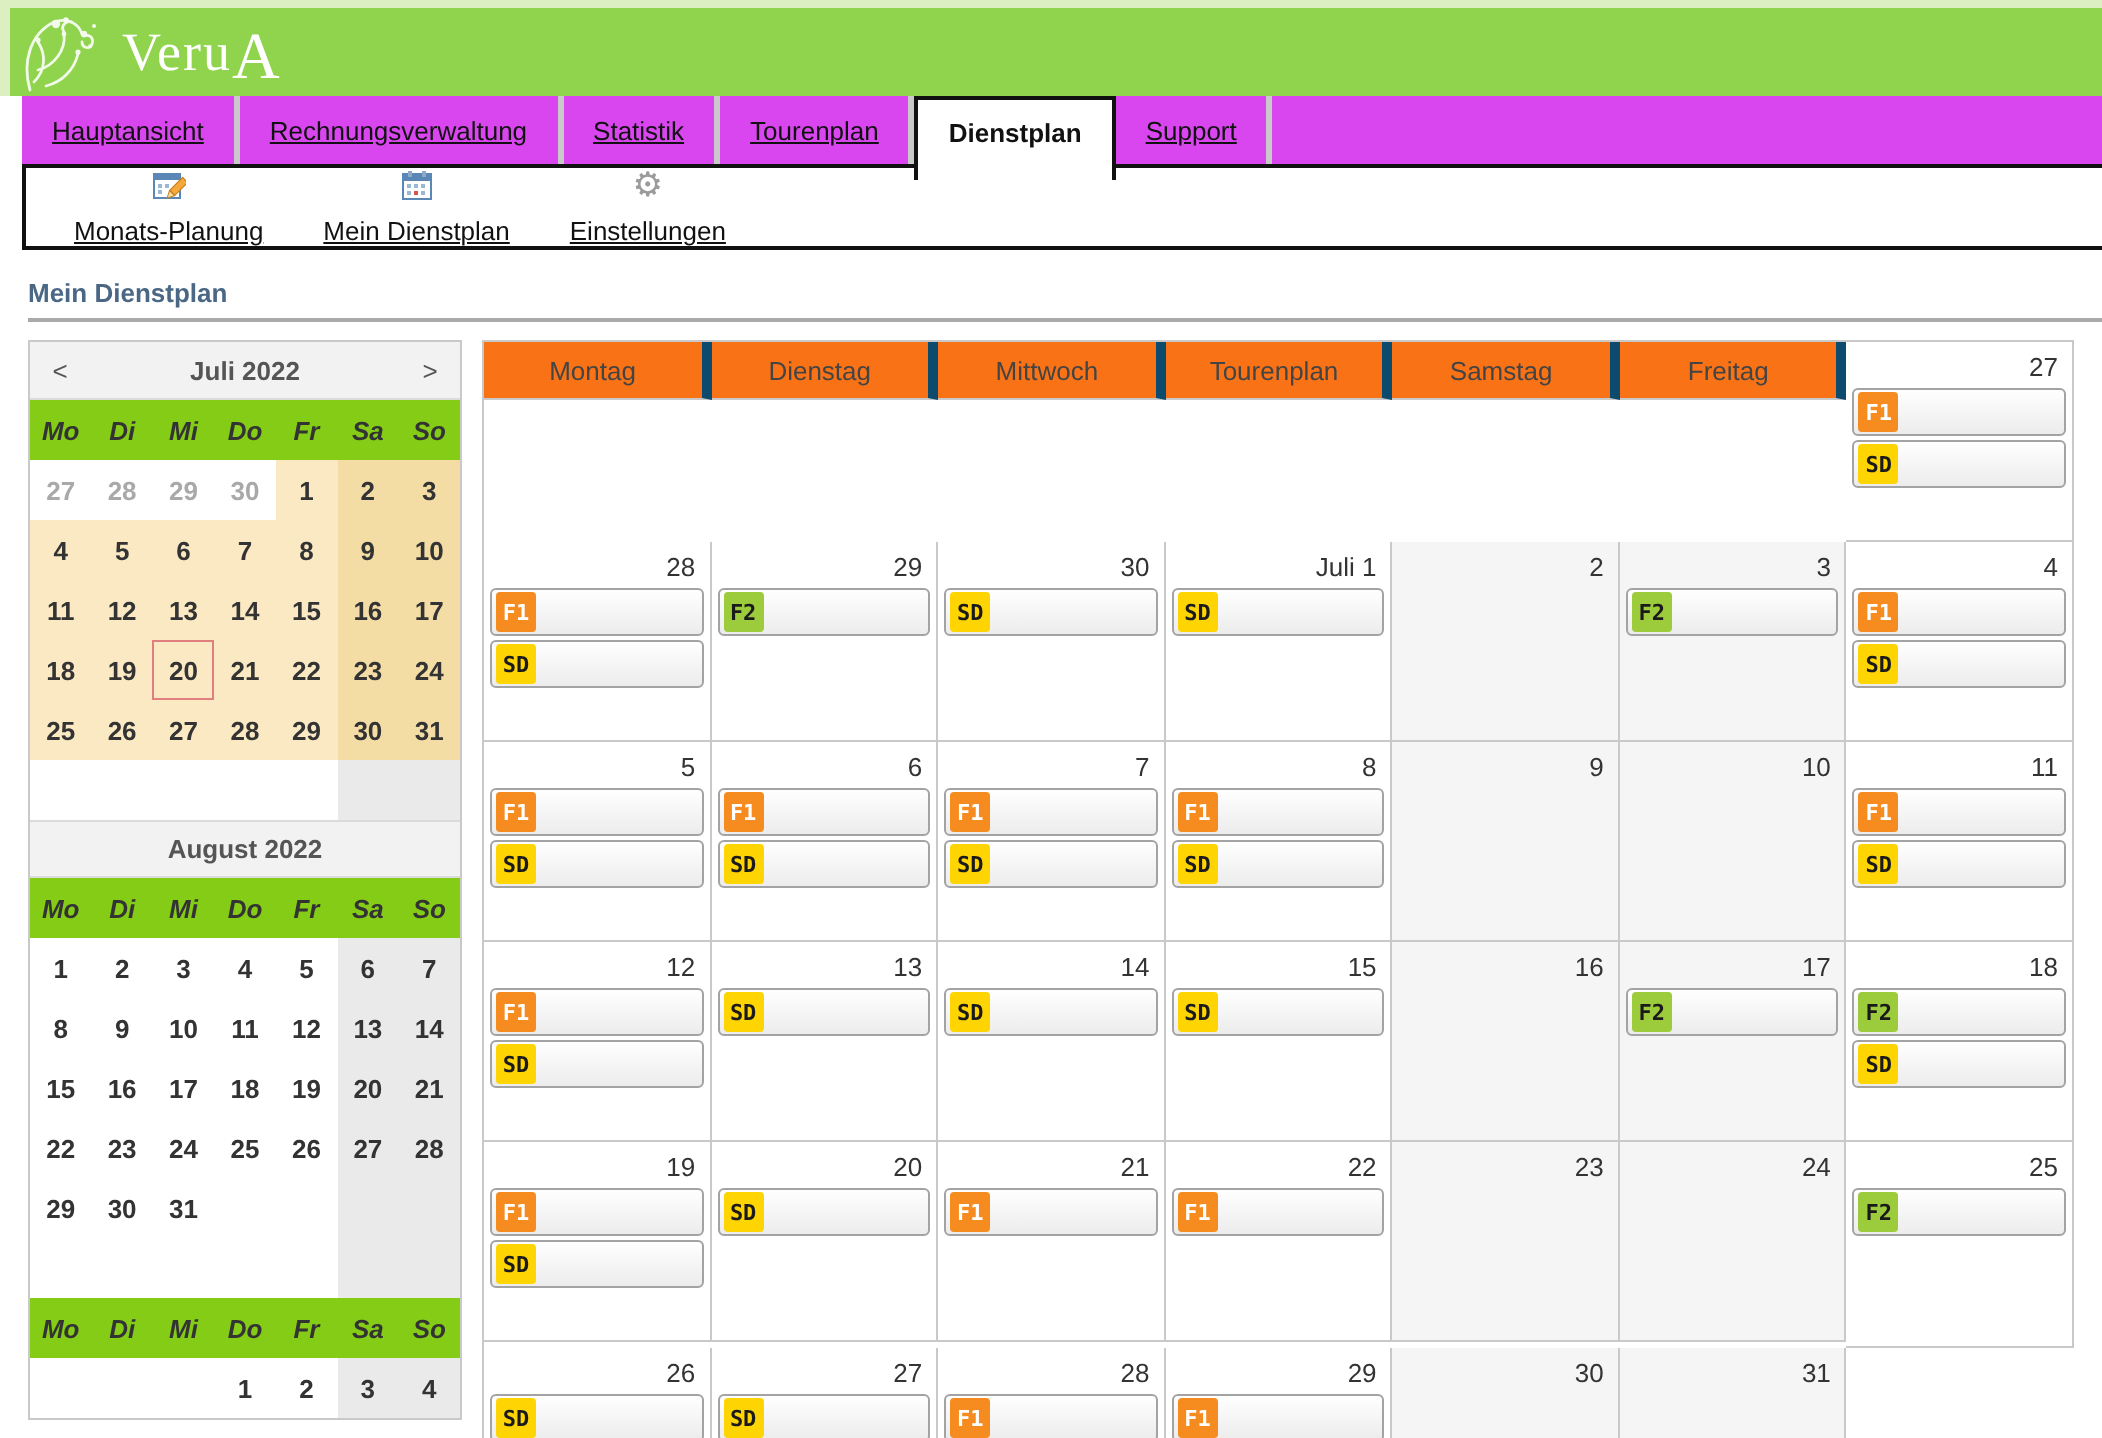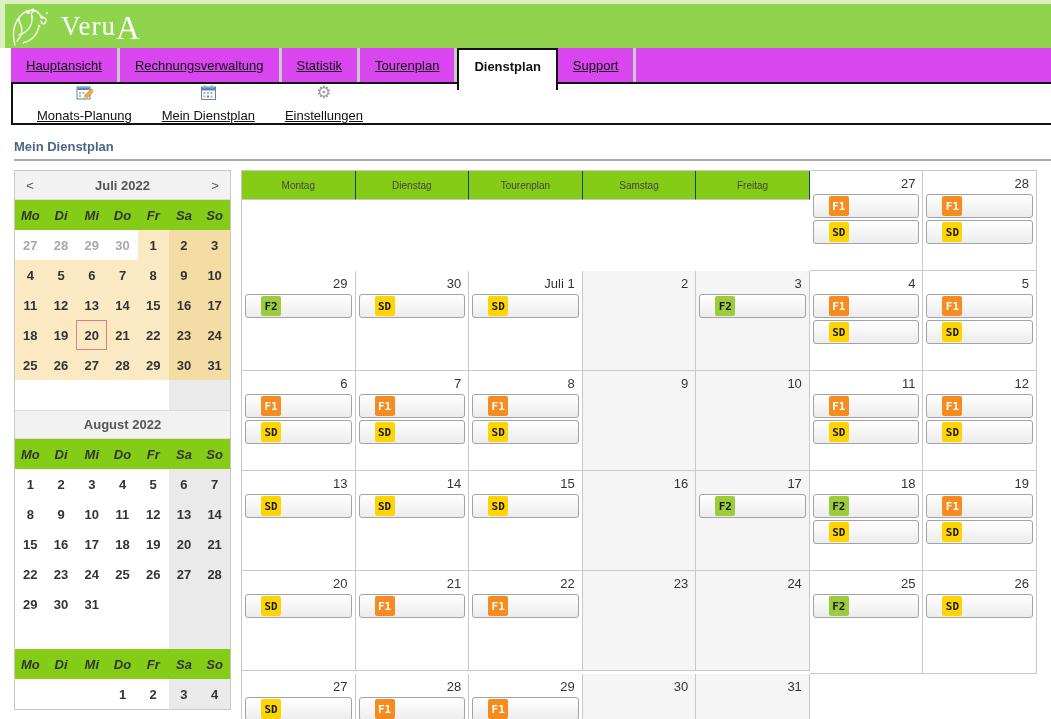--- a/index.html
+++ b/index.html
@@ -53,34 +53,34 @@
   .mc-wk .mc-cell { background:#84cc16;font-style:italic; }
   .muted { color:#A9A9A9; }
   .cream { background:#FAE9C2; }
   .cream-we { background:#F3DDA5; }
   .gray-we { background:#EAEAEA; }
   .selected { box-shadow: inset 0 0 0 1px #E0807E; }
 
   
   .maincal { flex:1; display:grid; grid-template-columns:repeat(7,1fr);
     border-top:1px solid #C9C9C9; border-left:1px solid #C9C9C9; background:#fff; }
-  .mch { height:29px; background:#84cc16; border-right:1px solid #0c4a6e;
+  .mch { height:29px; background:#f97316; border-right:5px solid #0c4a6e;
     border-bottom:1px solid #C9C9C9; display:flex; align-items:center; justify-content:center;
-    font-size:10px; color:#444; }
+    font-size:13px; color:#444; }
   .dcell { height:100px; border-right:1px solid #C9C9C9; border-bottom:1px solid #C9C9C9;
     background:#fff; overflow:hidden; }
   .dcell.we { background:#F5F5F5; }
   .dcell.tall { height:103px; }
   .dnum { text-align:right; padding:5px 7px 2px; font-size:13px; color:#333; }
   .entry { margin:1px 3px 2px; height:24px; border:1px solid #A3A3A3; border-radius:3px;
     background:linear-gradient(#FFFFFF,#ECECEC); display:flex; align-items:center;
     padding:0 2px; cursor:pointer; }
   .badge { min-width:20px; height:20px; display:flex; align-items:center; justify-content:center;
     font-family:"DejaVu Sans Mono", monospace; font-size:11px; font-weight:bold;
-    border-radius:2px;margin-left:13px; }
+    border-radius:2px; }
 </style>
 </head>
 <body>
 
 <div class="banner-wrap">
   <div class="banner">
     <div class="logo">
       <svg class="flourish" viewBox="0 0 52 42">
         <g fill="none" stroke="#fff" stroke-width="1.4" stroke-linecap="round" opacity="0.95">
           <path d="M6 40 C2 26, 6 12, 18 6"></path>
@@ -336,20 +336,21 @@
             <div class="mc-cell">1</div>
             <div class="mc-cell">2</div>
             <div class="mc-cell gray-we">3</div>
             <div class="mc-cell gray-we">4</div>
           </div>
         </div>
       </div>
     <div class="maincal" id="maincal">
         <div class="mch">Montag</div>
         <div class="mch">Dienstag</div>
+        <div class="mch">Mittwoch</div>
         <div class="mch">Tourenplan</div>
         <div class="mch">Samstag</div>
         <div class="mch">Freitag</div>
         <div class="dcell">
           <div class="dnum">27</div>
           <div class="entry">
             <span class="badge" style="background: rgb(246, 139, 31); color: rgb(255, 255, 255);">F1</span>
           </div>
           <div class="entry">
             <span class="badge" style="background: rgb(255, 212, 3); color: rgb(26, 26, 26);">SD</span>

